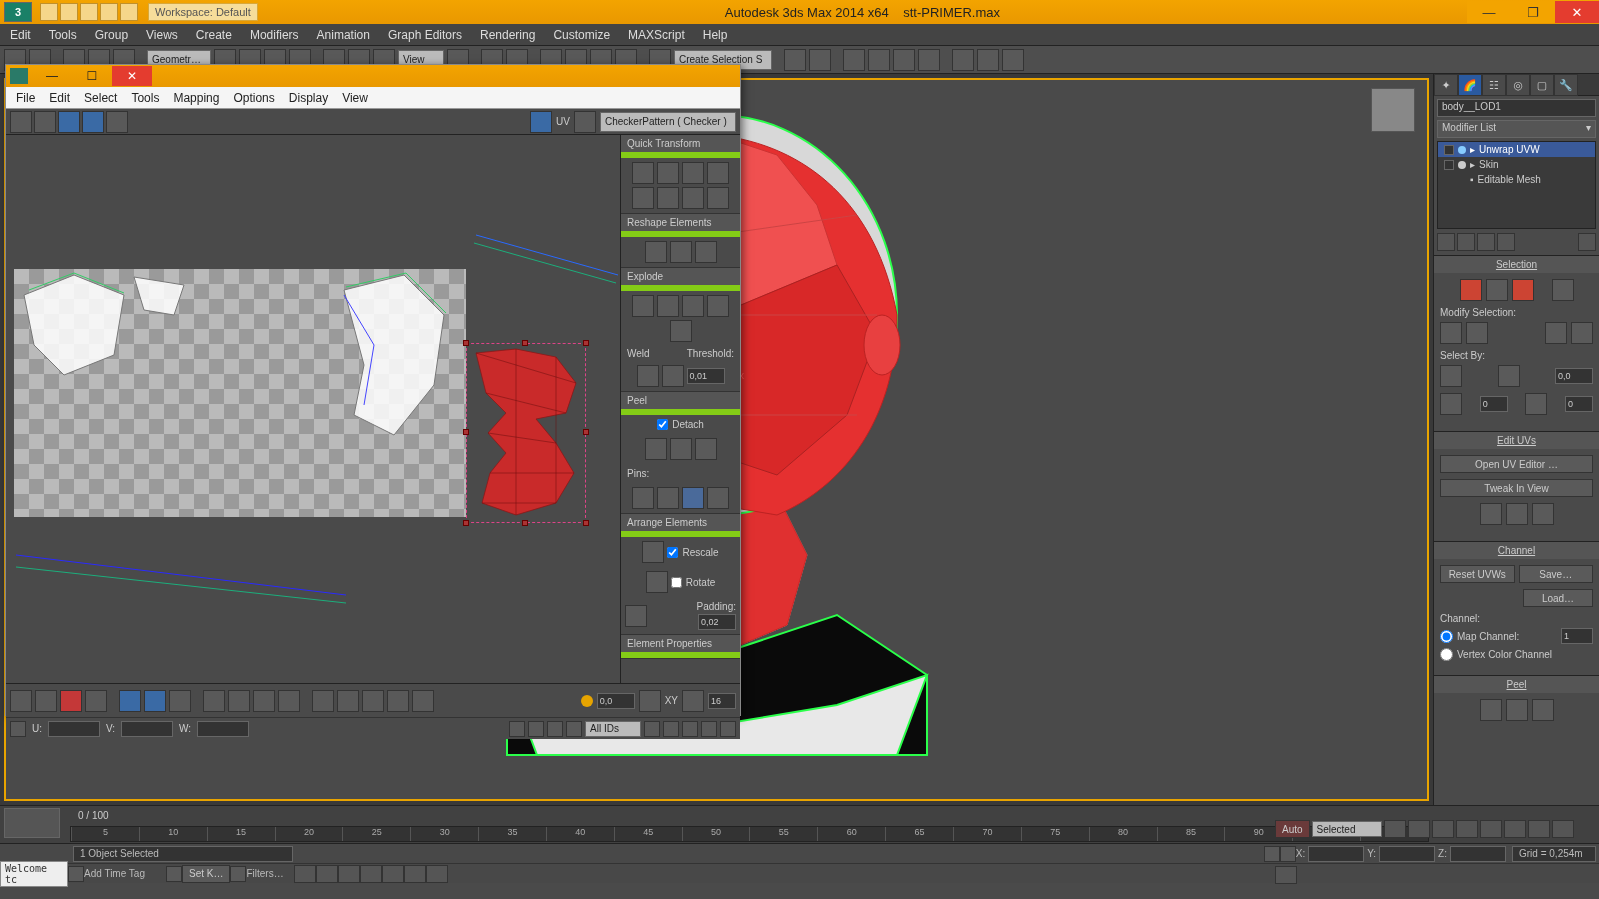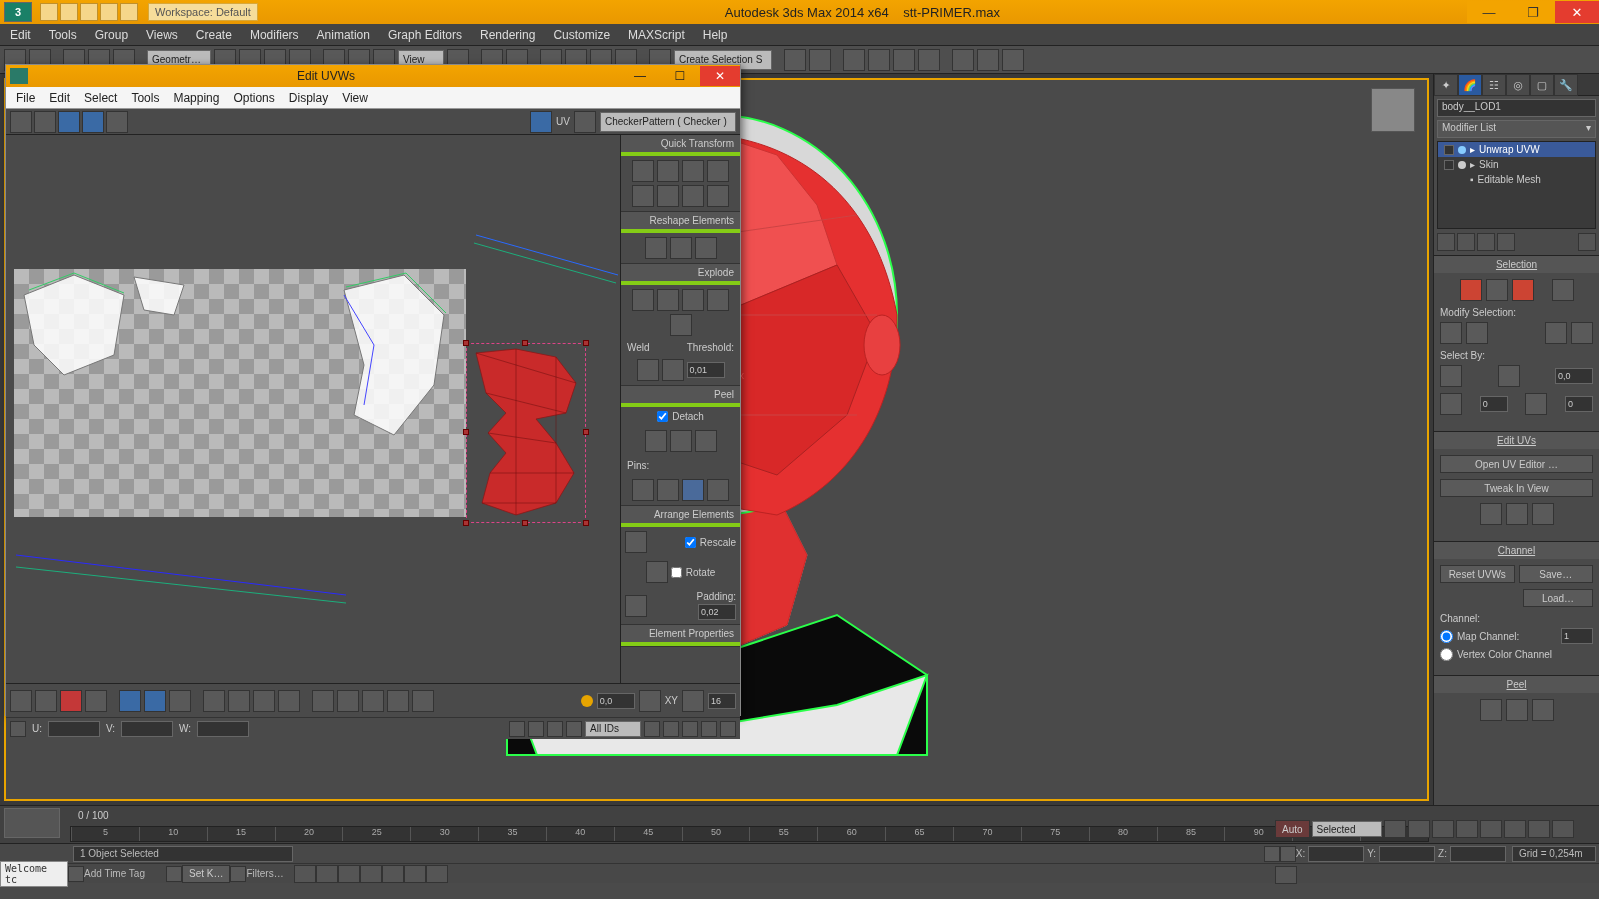--- a/index.html
+++ b/index.html
@@ -40,21 +40,21 @@
 .uvw-title .btns { display:flex; }
 .uvw-title .btns div { width:40px; height:20px; display:flex;align-items:center;justify-content:center; }
 .uvw-title .btns .close { background:#e43c2f; color:#fff; }
 .uvw-menu { height:22px; background:#f5f5f5; display:flex; align-items:center; gap:14px; padding:0 10px; font-size:12px; color:#222; border-bottom:1px solid #999; }
 .uvw-toolbar { height:26px; background:#4a4a4a; border-bottom:1px solid #222; display:flex; align-items:center; padding:0 4px; gap:2px; }
 .uvw-toolbar .right { margin-left:auto; display:flex; align-items:center; gap:4px; }
 .uvw-canvas-wrap { display:flex; height:548px; }
 .uvw-canvas { flex:1; background:#4a4a4a; position:relative; overflow:hidden; }
 .uvw-side { width:120px; background:#4a4a4a; border-left:1px solid #222; overflow-y:auto; font-size:10px; color:#ccc; }
 .rollout { border-bottom:1px solid #333; }
-.rollout-head { background:#555; padding:3px 6px; font-size:10px; text-align:right; border-bottom:4px solid #84cc16; }
+.rollout-head { background:#555; padding:3px 6px; font-size:10px; text-align:left; border-bottom:6px solid #84cc16; }
 .rollout-body { padding:4px; display:flex; flex-wrap:wrap; gap:3px; justify-content:center; align-items:center; }
 .sbtn { width:22px; height:22px; background:#5a5a5a; border:1px solid #333; }
 .sbtn.blue { background:#4a6a9a; }
 .spinner { width:38px; height:16px; background:#333; border:1px solid #666; font-size:9px; color:#ccc; display:flex;align-items:center;padding:0 2px; }
 .chk { display:flex; align-items:center; gap:4px; font-size:10px; }
 .chk input { width:11px; height:11px; }
 
 .uvw-bottom { height:34px; background:#4a4a4a; border-top:1px solid #222; display:flex; align-items:center; padding:0 4px; gap:3px; }
 .uvw-bottom2 { height:22px; background:#4a4a4a; border-top:1px solid #333; display:flex; align-items:center; padding:0 4px; gap:6px; font-size:10px; color:#ccc; }
 
@@ -234,21 +234,20 @@
       </g>
     </svg>
 
     <div style="position:absolute;top:8px;right:12px;width:44px;height:44px;background:#888;border:1px solid #555;"></div>
   </div>
 </div>
 
 <div class="uvw-window">
   <div class="uvw-title">
     <div class="icon"></div>
-    <div class="t">Edit UVWs</div>
     <div class="btns">
       <div>—</div>
       <div>☐</div>
       <div class="close">✕</div>
     </div>
   </div>
   <div class="uvw-menu">
     <span>File</span>
     <span>Edit</span>
     <span>Select</span>
@@ -383,21 +382,21 @@
         </div>
         <div class="rollout-body">
           <div class="sbtn"></div>
           <div class="sbtn"></div>
           <div class="sbtn blue"></div>
           <div class="sbtn"></div>
         </div>
       </div>
       <div class="rollout">
         <div class="rollout-head">Arrange Elements</div>
-        <div class="rollout-body" style="justify-content:space-between">
+        <div class="rollout-body" style="">
           <div class="sbtn"></div>
           <label class="chk">
               <input type="checkbox" checked="" style="">
               <span>Rescale</span>
             </label>
         </div>
         <div class="rollout-body" style="">
           <div class="sbtn"></div>
           <label class="chk">
               <input type="checkbox" style="">

